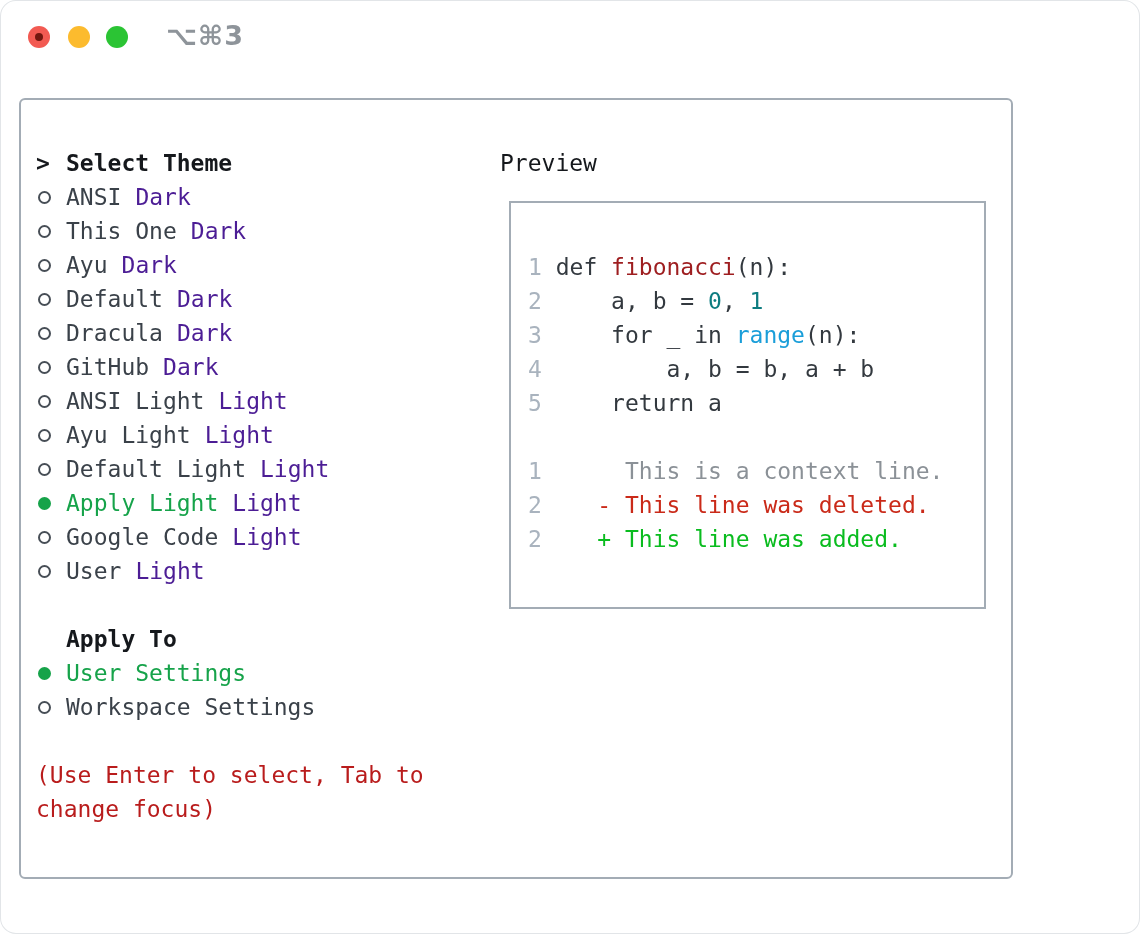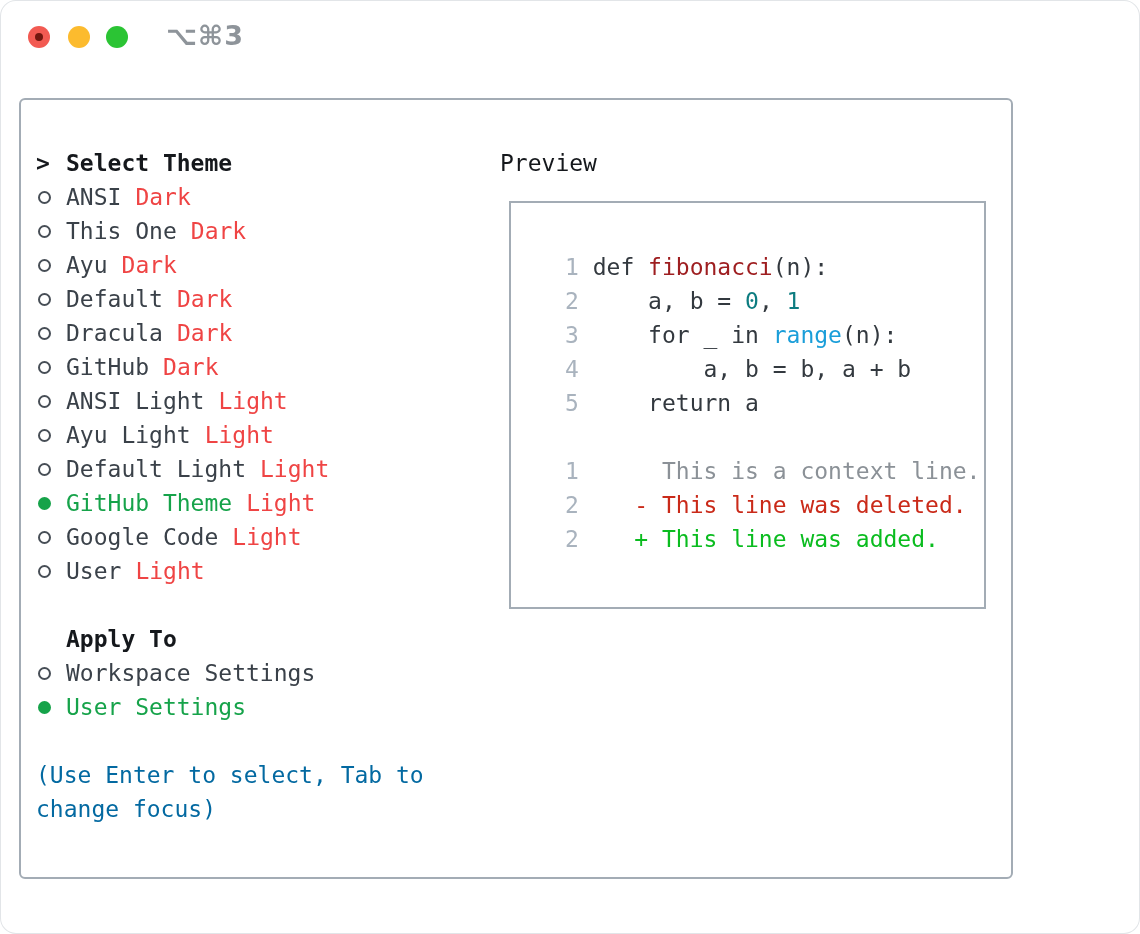--- a/index.html
+++ b/index.html
@@ -29,37 +29,37 @@
     border:2px solid #a3acb5;border-radius:6px;box-sizing:border-box;background:#fff;
   }
   .row{height:34px;display:flex;align-items:center;font-size:23px;white-space:pre;}
   .row .marker{width:30px;display:flex;align-items:center;flex:none;}
   .header-label{font-weight:bold;color:#15181c;}
   .selector-glyph{font-weight:bold;color:#15181c;font-size:23px;}
   .radio{width:13px;height:13px;border:2px solid #474e56;border-radius:50%;box-sizing:border-box;margin-left:2px;}
   .radio.on{background:#16a34a;border-color:#16a34a;}
   .item-name{color:#3a4149;}
   .row.selected .item-name{color:#16a34a;}
-  .item-variant{color:#ef4444;margin-left:14px;text-align:right;}
+  .item-variant{color:#4c1d95;margin-left:14px;text-align:right;}
   .theme-section{position:absolute;left:15px;top:46px;}
   .apply-section{position:absolute;left:15px;top:522px;}
   .hint{
     position:absolute;left:15px;top:658px;width:436px;
-    font-size:23px;line-height:34px;color:#0369a1;
+    font-size:23px;line-height:34px;color:#b91c1c;
   }
   
   .preview-title{
     position:absolute;left:479px;top:46px;height:34px;line-height:34px;
     font-size:23px;font-weight:normal;color:#15181c;
   }
   .preview-box{
     position:absolute;left:488px;top:101px;width:477px;height:408px;
     border:2px solid #a3acb5;box-sizing:border-box;background:#fff;
   }
-  .code{position:absolute;left:17px;top:47px;font-size:23px;white-space:pre;margin-left:37px;}
+  .code{position:absolute;left:17px;top:47px;font-size:23px;white-space:pre;}
   .code-line{height:34px;line-height:34px;}
 </style>
 </head>
 <body>
 
 <div class="window">
 
   <div class="titlebar">
     <div class="light light-red" style="background: rgb(242, 90, 82);">
       <div class="unsaved-dot" style="background: rgb(114, 23, 15);"></div>
@@ -79,34 +79,34 @@
       <div id="theme-list">
           <div class="row"><span class="marker"><span class="radio"></span></span><span class="item-name">ANSI</span><span class="item-variant">Dark</span></div>
           <div class="row"><span class="marker"><span class="radio"></span></span><span class="item-name">This One</span><span class="item-variant">Dark</span></div>
           <div class="row"><span class="marker"><span class="radio"></span></span><span class="item-name">Ayu</span><span class="item-variant">Dark</span></div>
           <div class="row"><span class="marker"><span class="radio"></span></span><span class="item-name">Default</span><span class="item-variant">Dark</span></div>
           <div class="row"><span class="marker"><span class="radio"></span></span><span class="item-name">Dracula</span><span class="item-variant">Dark</span></div>
           <div class="row"><span class="marker"><span class="radio"></span></span><span class="item-name">GitHub</span><span class="item-variant">Dark</span></div>
           <div class="row"><span class="marker"><span class="radio"></span></span><span class="item-name">ANSI Light</span><span class="item-variant">Light</span></div>
           <div class="row"><span class="marker"><span class="radio"></span></span><span class="item-name">Ayu Light</span><span class="item-variant">Light</span></div>
           <div class="row"><span class="marker"><span class="radio"></span></span><span class="item-name">Default Light</span><span class="item-variant">Light</span></div>
-          <div class="row selected"><span class="marker"><span class="radio on"></span></span><span class="item-name">GitHub Theme</span><span class="item-variant">Light</span></div>
+          <div class="row selected"><span class="marker"><span class="radio on"></span></span><span class="item-name">Apply Light</span><span class="item-variant">Light</span></div>
           <div class="row"><span class="marker"><span class="radio"></span></span><span class="item-name">Google Code</span><span class="item-variant">Light</span></div>
           <div class="row"><span class="marker"><span class="radio"></span></span><span class="item-name">User</span><span class="item-variant">Light</span></div>
         </div>
     </div>
 
     <div class="apply-section">
       <div class="row">
         <span class="marker"></span>
         <span class="header-label">Apply To</span>
       </div>
       <div id="apply-list">
+          <div class="row selected"><span class="marker"><span class="radio on"></span></span><span class="item-name">User Settings</span></div>
           <div class="row"><span class="marker"><span class="radio"></span></span><span class="item-name">Workspace Settings</span></div>
-          <div class="row selected"><span class="marker"><span class="radio on"></span></span><span class="item-name">User Settings</span></div>
         </div>
     </div>
 
     <div class="hint">(Use Enter to select, Tab to change focus)</div>
 
     <div class="preview-title">Preview</div>
     <div class="preview-box">
       <div class="code" id="preview-code"><div class="code-line"><span style="color: rgb(169, 179, 190);">1 </span><span style="color: rgb(51, 57, 63);">def </span><span style="color: rgb(158, 30, 32);">fibonacci</span><span style="color: rgb(51, 57, 63);">(n):</span></div><div class="code-line"><span style="color: rgb(169, 179, 190);">2</span><span style="color: rgb(51, 57, 63);">     a, b = </span><span style="color: rgb(13, 124, 128);">0</span><span style="color: rgb(51, 57, 63);">, </span><span style="color: rgb(13, 124, 128);">1</span></div><div class="code-line"><span style="color: rgb(169, 179, 190);">3</span><span style="color: rgb(51, 57, 63);">     for _ in </span><span style="color: rgb(26, 158, 217);">range</span><span style="color: rgb(51, 57, 63);">(n):</span></div><div class="code-line"><span style="color: rgb(169, 179, 190);">4</span><span style="color: rgb(51, 57, 63);">         a, b = b, a + b</span></div><div class="code-line"><span style="color: rgb(169, 179, 190);">5</span><span style="color: rgb(51, 57, 63);">     return a</span></div><div class="code-line"></div><div class="code-line"><span style="color: rgb(169, 179, 190);">1</span><span style="color: rgb(139, 145, 151);">      This is a context line.</span></div><div class="code-line"><span style="color: rgb(169, 179, 190);">2</span><span style="color: rgb(51, 57, 63);">    </span><span style="color: rgb(202, 42, 25);">- This line was deleted.</span></div><div class="code-line"><span style="color: rgb(169, 179, 190);">2</span><span style="color: rgb(51, 57, 63);">    </span><span style="color: rgb(10, 188, 31);">+ This line was added.</span></div></div>
     </div>
 

